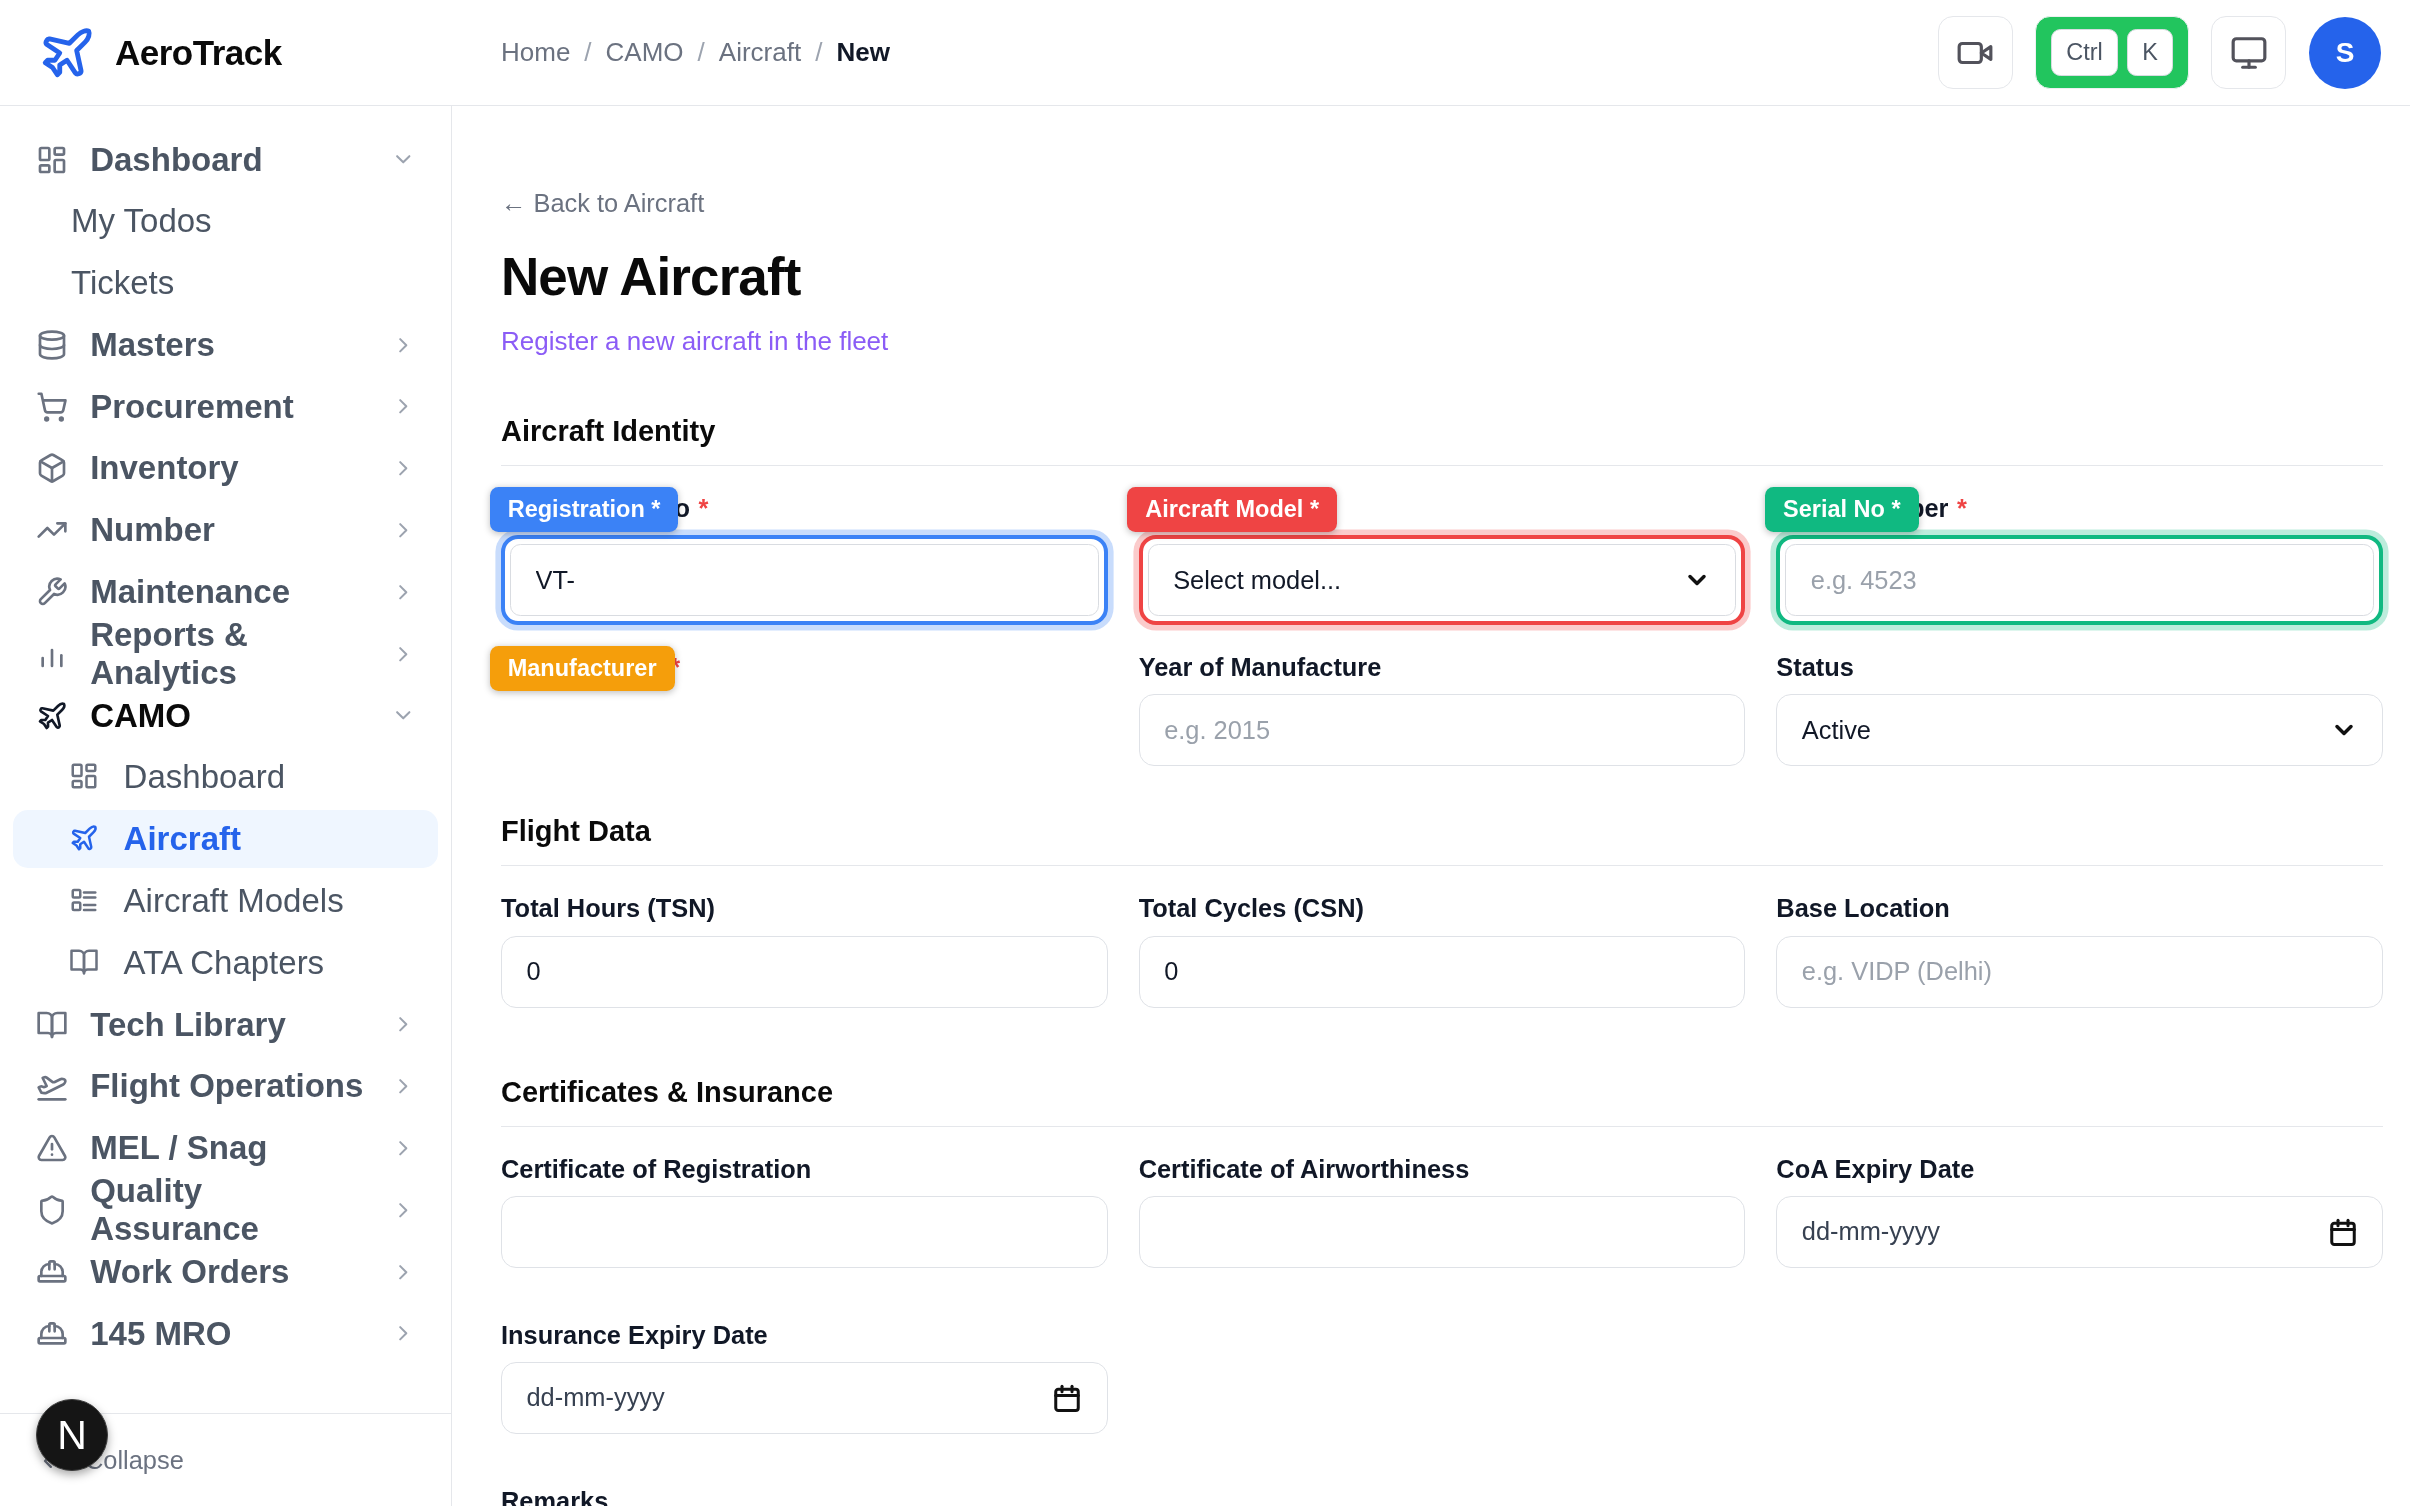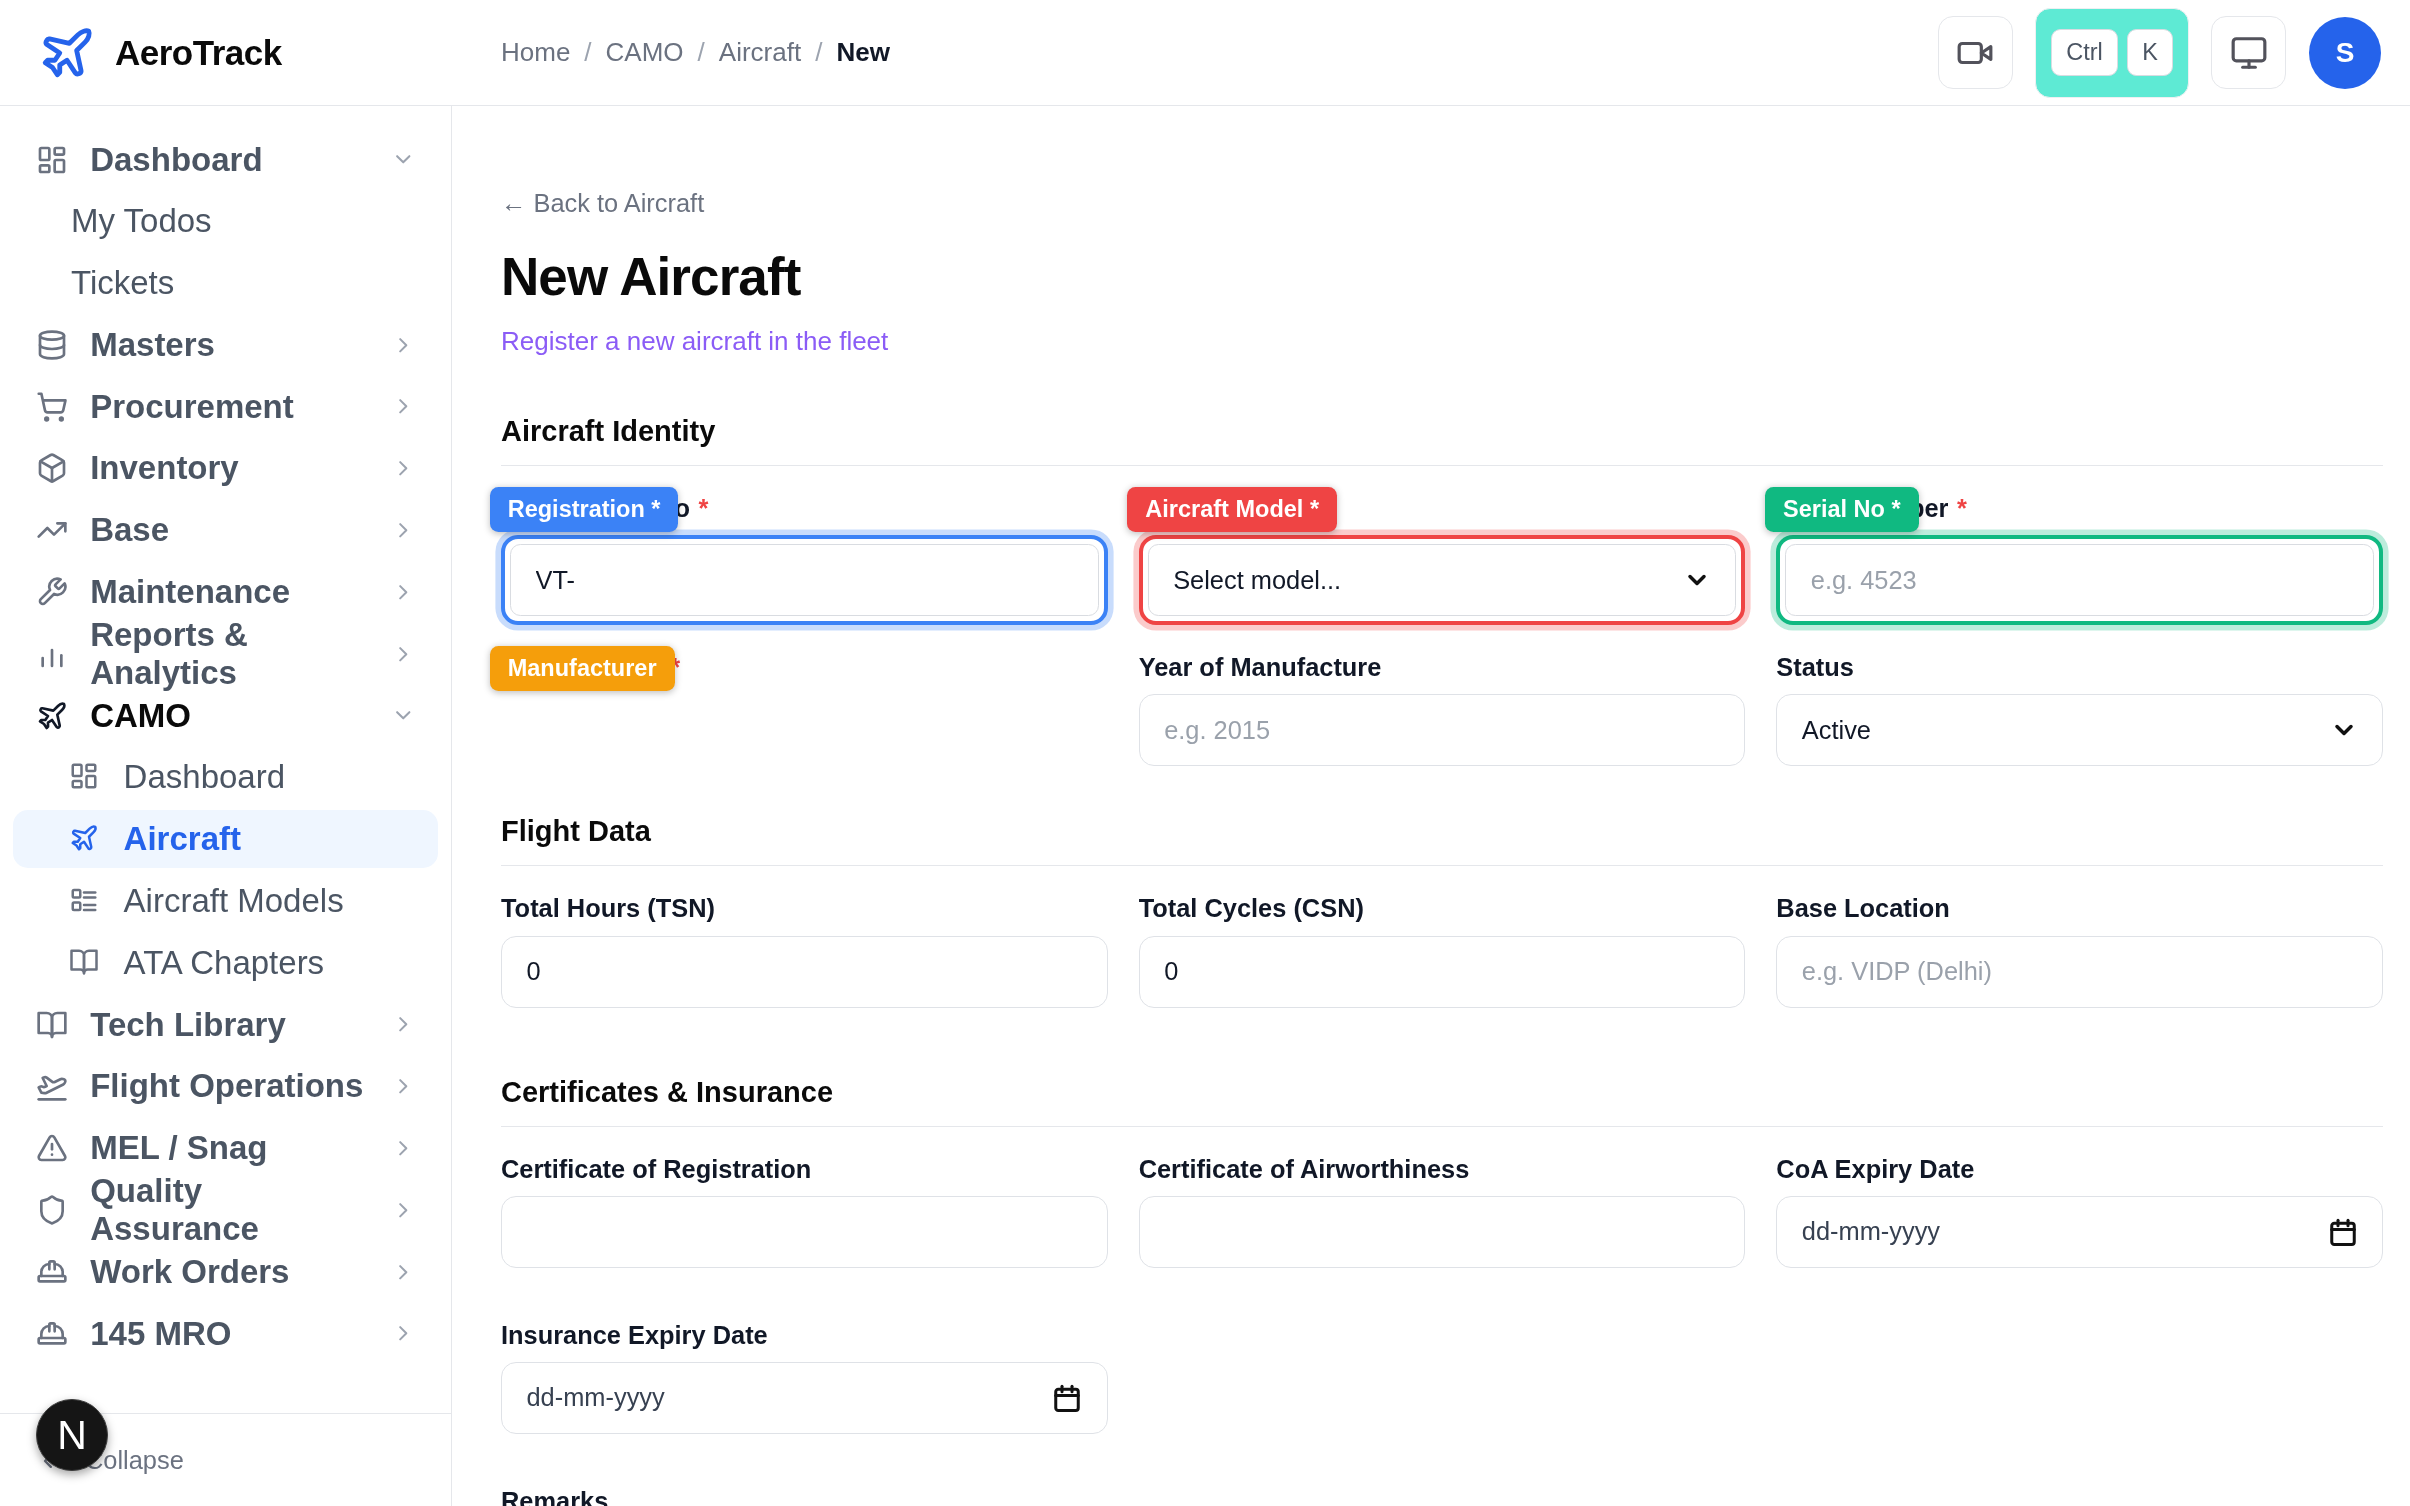--- a/index.html
+++ b/index.html
@@ -22,21 +22,21 @@
   .breadcrumb { flex:1; padding-left:49px; display:flex; align-items:center; gap:14px; font-size:26px; color:#6b7280; }
   .breadcrumb .sep { color:#9ca3af; }
   .crumb { cursor:pointer; }
   .crumb-current { color:#111827; font-weight:600; }
   .topbar-actions { display:flex; align-items:center; gap:22.6px; padding-right:30px; }
   .icon-btn {
     width:75px; height:73px; border:0.9px solid #e5e7eb; border-radius:15px;
     background:#fff; display:flex; align-items:center; justify-content:center; color:#52525b;
   }
   .kbd-chip {
-    height:90px; background:#5eead4; border:0.9px solid #eef0f2; border-radius:15px;
+    height:73px; background:#22c55e; border:0.9px solid #eef0f2; border-radius:15px;
     display:flex; align-items:center; gap:9.4px; padding:0 15px;
   }
   .key {
     background:#fff; border:0.9px solid #d8dce1; border-radius:9.4px;
     color:#4b5563; font-size:23.5px; padding:9.4px 14px; min-width:45px; text-align:center;
   }
   .avatar {
     width:72px; height:72px; border-radius:50%; background:#2563eb; color:#fff;
     font-size:28px; font-weight:bold; display:flex; align-items:center; justify-content:center;
   }
@@ -236,21 +236,21 @@
       </span>
   </div>
 
   <div class="nav-item">
     <span class="nav-ic">
         <svg width="32" height="32" viewBox="0 0 24 24" fill="none" stroke="currentColor" stroke-width="2" stroke-linecap="round" stroke-linejoin="round">
           <polyline points="22 7 13.5 15.5 8.5 10.5 2 17"></polyline>
           <polyline points="16 7 22 7 22 13"></polyline>
         </svg>
       </span>
-    <span>Base</span>
+    <span>Number</span>
     <span class="chev">
         <svg width="24.5" height="24.5" viewBox="0 0 24 24" fill="none" stroke="currentColor" stroke-width="2" stroke-linecap="round" stroke-linejoin="round">
           <polyline points="9 6 15 12 9 18"></polyline>
         </svg>
       </span>
   </div>
 
   <div class="nav-item">
     <span class="nav-ic">
         <svg width="32" height="32" viewBox="0 0 24 24" fill="none" stroke="currentColor" stroke-width="2" stroke-linecap="round" stroke-linejoin="round">

